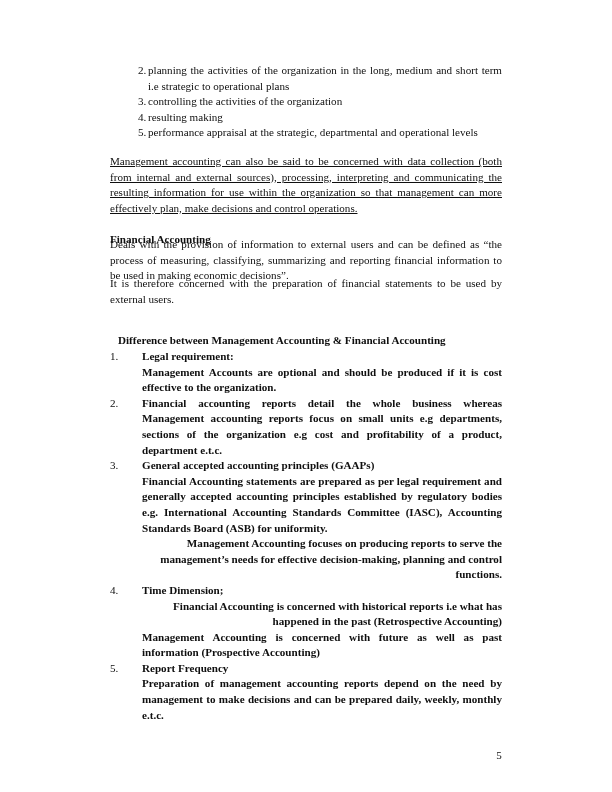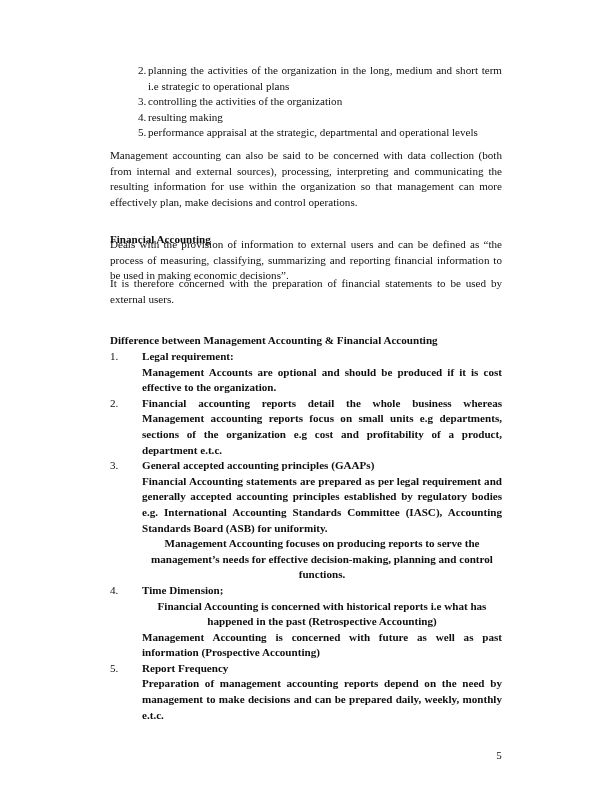--- a/index.html
+++ b/index.html
@@ -90,21 +90,21 @@
   }
   .diff-item .title {
     display: block;
   }
   .diff-item .sub {
     display: block;
     text-align: justify;
     text-justify: inter-word;
   }
   .diff-item .sub.nojust {
-    text-align: center;
+    text-align: right;
   }
 
   .page-number {
     position: absolute;
     left: 0;
     top: 748px;
     width: 612px;
     text-align: center;
     font-size: 11.1px;
     line-height: 14px;
@@ -129,29 +129,29 @@
     <div class="li">
       <span class="num">4.</span>
       <span class="body">resulting making</span>
     </div>
     <div class="li">
       <span class="num">5.</span>
       <span class="body">performance appraisal at the strategic, departmental and operational levels</span>
     </div>
   </div>
 
-  <div class="para" style="top:148px;">Management accounting can also be said to be concerned with data collection (both from internal and external sources), processing, interpreting and communicating the resulting information for use within the organization so that management can more effectively plan, make decisions and control operations.</div>
+  <div class="para" style="top:154px;text-decoration:underline;">Management accounting can also be said to be concerned with data collection (both from internal and external sources), processing, interpreting and communicating the resulting information for use within the organization so that management can more effectively plan, make decisions and control operations.</div>
 
   <div class="heading" style="top:232px;">Financial Accounting</div>
 
   <div class="para" style="top:237px;">Deals with the provision of information to external users and can be defined as “the process of measuring, classifying, summarizing and reporting financial information to be used in making economic decisions”.</div>
 
   <div class="para" style="top:276px;">It is therefore concerned with the preparation of financial statements to be used by external users.</div>
 
-  <div class="heading" style="top:333px;">Difference between Management Accounting &amp; Financial Accounting</div>
+  <div class="heading" style="top:333px;margin-left:8px;">Difference between Management Accounting &amp; Financial Accounting</div>
 
   <div class="diff-list">
 
     <div class="diff-item">
       <span class="num">1.</span>
       <span class="body">
         <span class="title">Legal requirement:</span>
         <span class="sub">Management Accounts are optional and should be produced if it is cost effective to the organization.</span>
       </span>
     </div>

